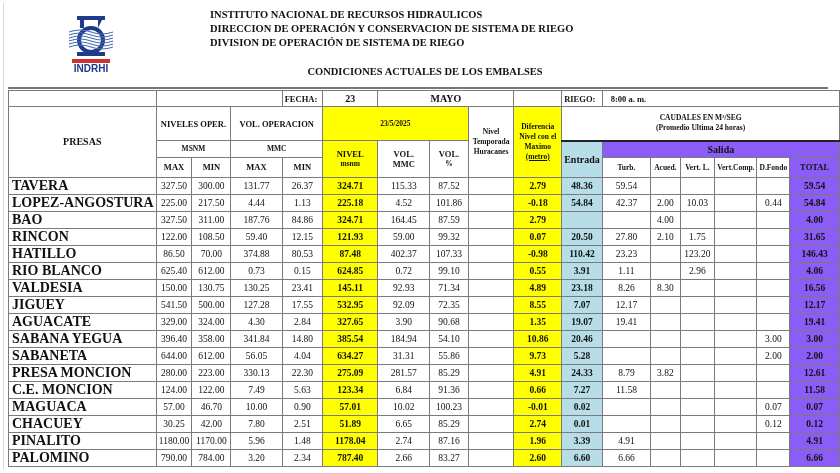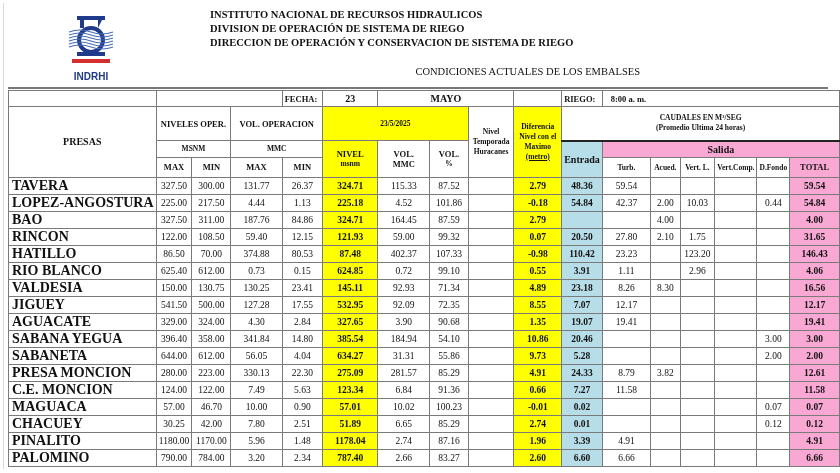--- a/index.html
+++ b/index.html
@@ -1,30 +1,30 @@
 <!DOCTYPE html>
 <html><head>
 <meta charset="utf-8">
 <style>
   html, body { margin:0; padding:0; background:#ffffff; }
   body { width:840px; height:473px; overflow:hidden; position:relative; font-family:"Liberation Serif","DejaVu Serif",serif; color:#111; }
   .page-frame { position:absolute; left:3px; top:3px; width:832px; height:466px; border-left:1px solid #d8d8d8; }
   .logo { position:absolute; left:64px; top:14px; width:54px; height:64px; }
-  .logo-text { position:absolute; left:64px; top:71px; width:54px; text-align:center; font-family:"Liberation Sans","DejaVu Sans",sans-serif; font-weight:bold; font-size:10px; color:#1f3a8a; }
+  .logo-text { position:absolute; left:64px; top:63px; width:54px; text-align:center; font-family:"Liberation Sans","DejaVu Sans",sans-serif; font-weight:bold; font-size:10px; color:#1f3a8a; }
   .title-block { position:absolute; left:210px; top:8px; width:470px; text-align:left; font-weight:bold; font-size:10.5px; line-height:14px; }
-  .subtitle { position:absolute; left:210px; top:66px; width:430px; text-align:right; font-weight:normal; font-size:10.5px; }
+  .subtitle { position:absolute; left:210px; top:66px; width:430px; text-align:center; font-weight:bold; font-size:10.5px; }
   .top-rule { position:absolute; left:8px; top:87px; width:820px; height:2px; background:#777; }
 
   table.grid { position:absolute; left:8px; top:90px; border-collapse:collapse; table-layout:fixed; font-size:9.5px; }
   table.grid td { border:1.5px solid #7a7a7a; padding:0 2px; text-align:center; vertical-align:middle; overflow:hidden; white-space:nowrap; height:15px; }
   table.grid td.name { text-align:left; font-weight:bold; padding-left:3px; font-size:14px; }
   table.grid td.hdr { font-weight:bold; font-size:8.5px; }
   .y { background:#ffff00; font-weight:bold; }
   .b { background:#b7dde8; font-weight:bold; }
-  .o { background:#f9a8d4; font-weight:bold; }
+  .o { background:#8b5cf6; font-weight:bold; }
   .wrap { white-space:normal !important; line-height:10px; }
   .small { font-size:7.5px !important; }
   .lg { font-size:10px !important; }
   .num { font-size:9.5px; }
   .left { text-align:left !important; }
   .thick-top { border-top:2.5px solid #222 !important; }
   .underline { text-decoration:underline; }
 </style>
 </head>
 <body>
@@ -44,22 +44,22 @@
     <path d="M5 27 Q16 23 27 27 T49 27"></path>
     <path d="M5 30 Q16 26 27 30 T49 30"></path>
     <path d="M5 33 Q16 29 27 33 T49 33"></path>
   </g>
   <rect x="8" y="45" width="38" height="4" fill="#d32f2f"></rect>
 </svg>
 <div class="logo-text">INDRHI</div>
 
 <div class="title-block">
   <div>INSTITUTO NACIONAL DE RECURSOS HIDRAULICOS</div>
+  <div>DIRECCION DE OPERACIÓN Y CONSERVACION DE SISTEMA DE RIEGO</div>
   <div>DIVISION DE OPERACIÓN DE SISTEMA DE RIEGO</div>
-  <div>DIRECCION DE OPERACIÓN Y CONSERVACION DE SISTEMA DE RIEGO</div>
 </div>
 <div class="subtitle">CONDICIONES ACTUALES DE LOS EMBALSES</div>
 <div class="top-rule"></div>
 
 <table class="grid" id="main-grid" style="position: absolute; left: 8px; top: 90px;">
   <colgroup>
     <col style="width:97px">
       <col style="width:36px">
       <col style="width:40px">
       <col style="width:45px">

